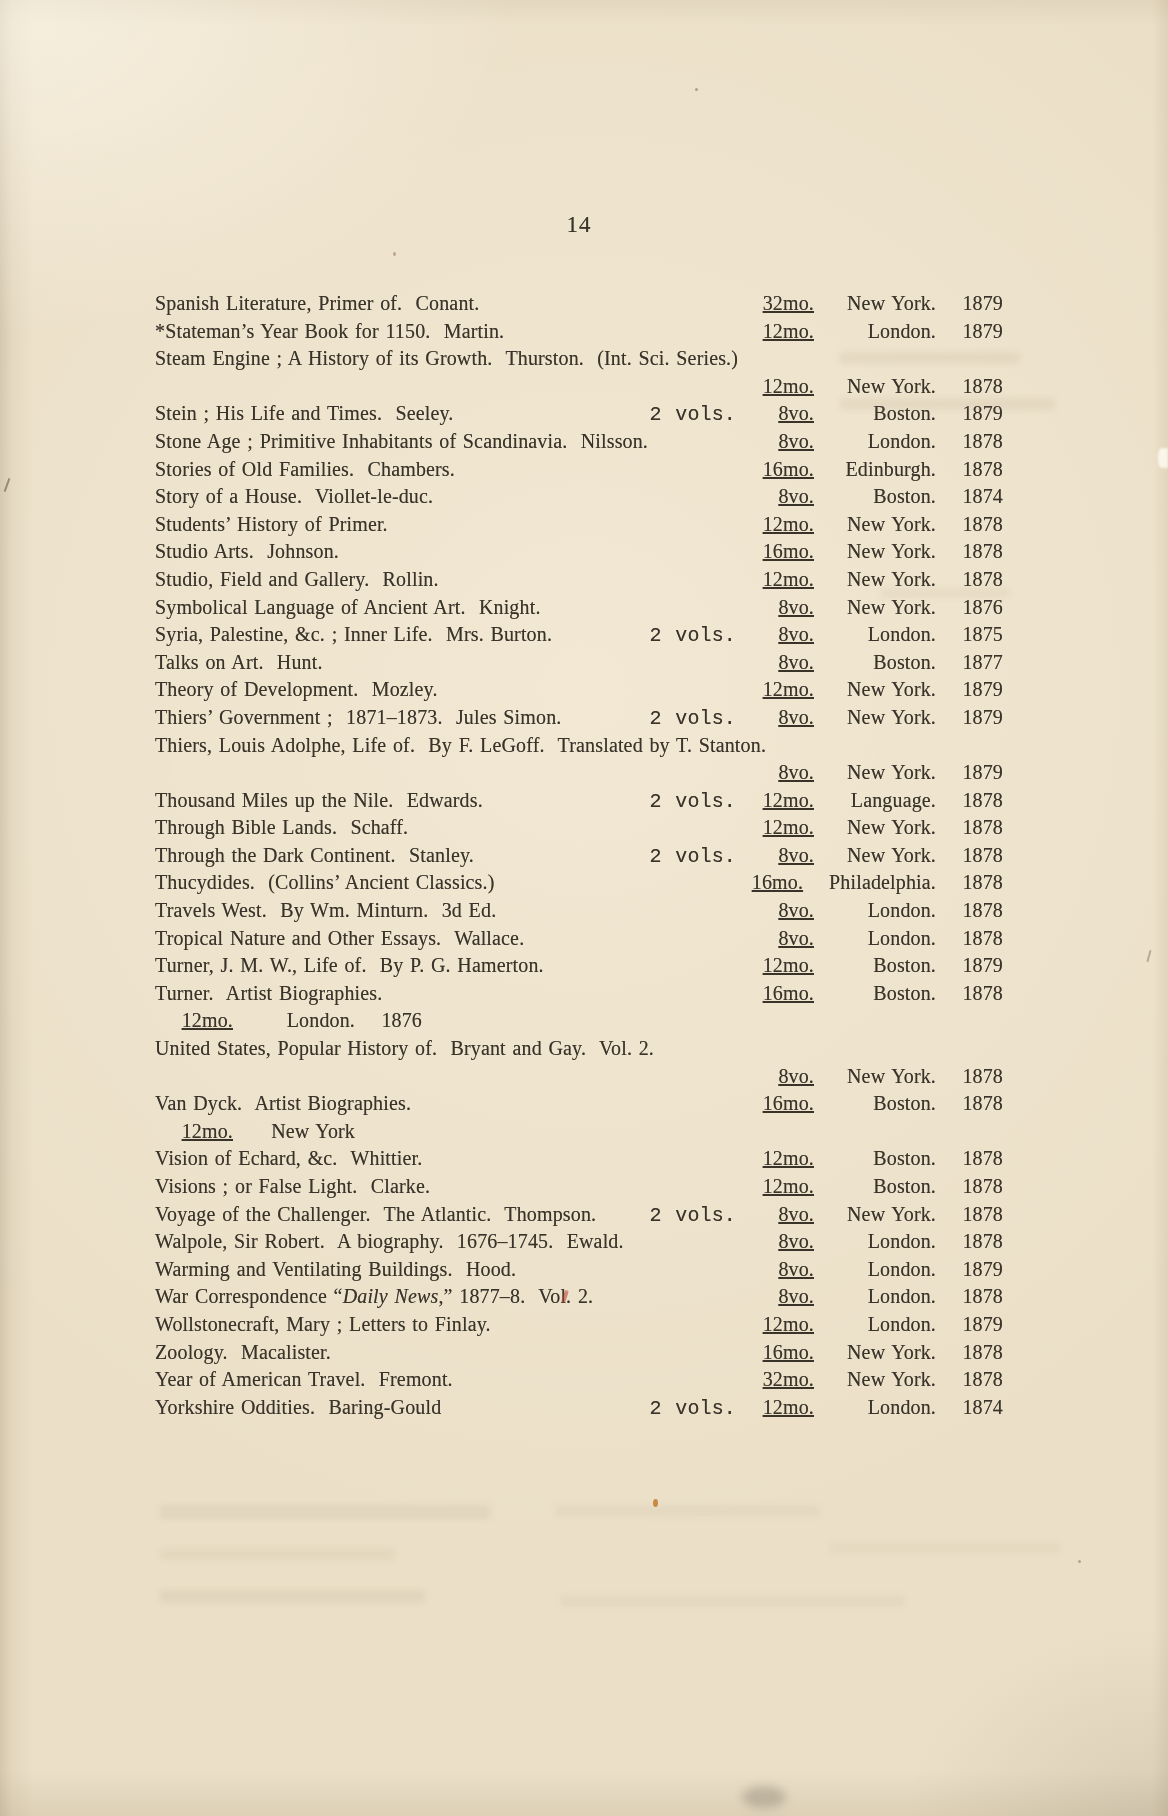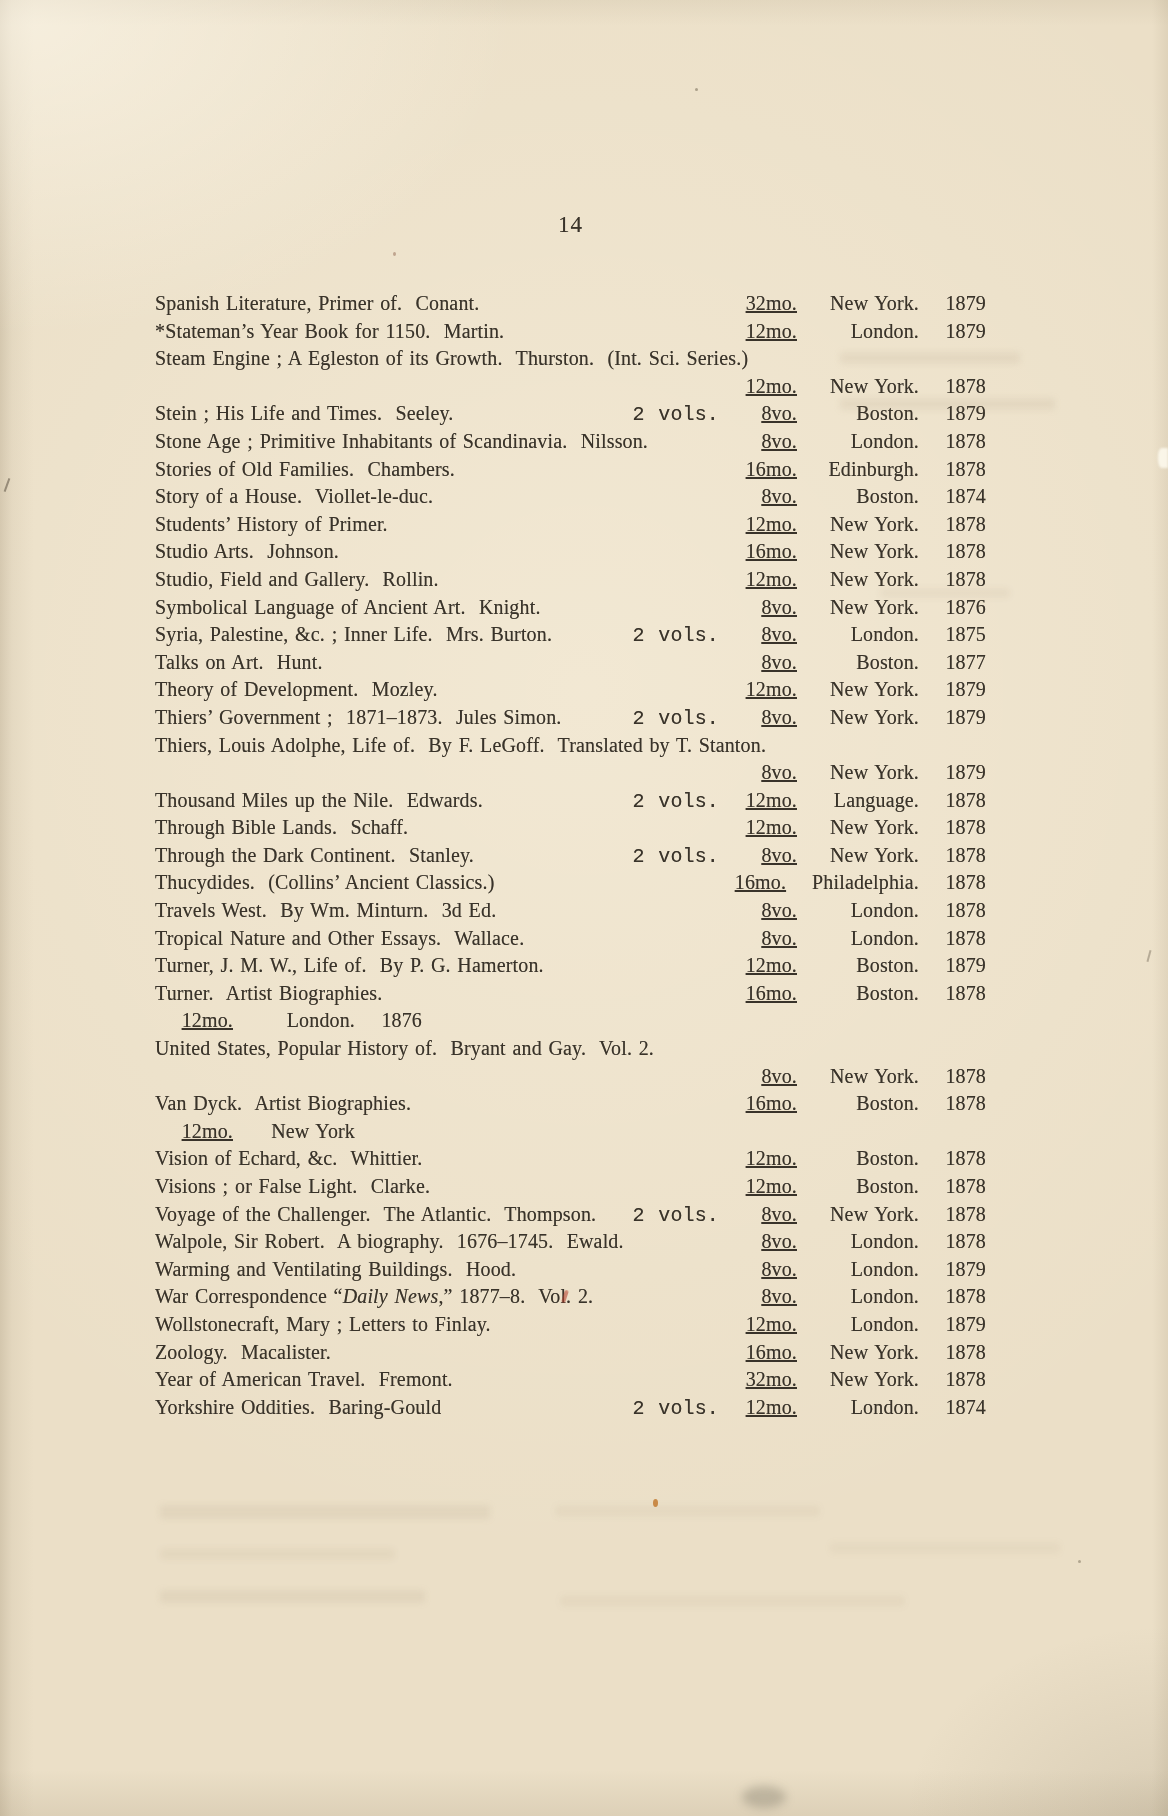--- a/index.html
+++ b/index.html
@@ -10,21 +10,21 @@
   body{
     width:1168px;height:1816px;
     overflow:hidden;
     background:#d8ccb2;
     font-family:"Liberation Serif","DejaVu Serif",serif;
     color:var(--ink);
   }
   .sheet{
     position:absolute;inset:0;
     box-sizing:border-box;
-    padding:212px 17px 0 0;
+    padding:212px 0 0 0;
     background:
       radial-gradient(ellipse 60% 25% at 2% 1%, rgba(255,251,240,0.55), rgba(255,251,240,0) 70%),
       radial-gradient(ellipse 30% 14% at 100% 100%, rgba(104,92,70,0.14), rgba(104,92,70,0) 75%),
       linear-gradient(90deg, rgba(118,100,70,0.20) 0px, rgba(118,100,70,0.07) 12px, rgba(118,100,70,0) 34px),
       linear-gradient(270deg, rgba(118,100,70,0.10) 0px, rgba(118,100,70,0) 16px),
       linear-gradient(0deg, rgba(118,100,70,0.12) 0px, rgba(118,100,70,0) 46px),
       linear-gradient(180deg, rgba(118,100,70,0.08) 0px, rgba(118,100,70,0) 26px),
       radial-gradient(ellipse 90% 60% at 50% 38%, rgba(255,249,234,0.35), rgba(255,249,234,0) 80%),
       var(--paper);
   }
@@ -93,21 +93,21 @@
 
   <div class="row">
     <span class="title"><span class="t-pre">*Stateman’s Year Book for 1150.  Martin.</span><i class="t-italic"></i><span class="t-post"></span></span>
     <span class="cell vols"></span>
     <span class="cell size">12mo.</span>
     <span class="cell place">London.</span>
     <span class="cell year">1879</span>
   </div>
 
   <div class="row">
-    <span class="title"><span class="t-pre">Steam Engine ; A Egleston of its Growth.  Thurston.  (Int. Sci. Series.)</span><i class="t-italic"></i><span class="t-post"></span></span>
+    <span class="title"><span class="t-pre">Steam Engine ; A History of its Growth.  Thurston.  (Int. Sci. Series.)</span><i class="t-italic"></i><span class="t-post"></span></span>
     <span class="cell vols"></span>
     <span class="cell size"></span>
     <span class="cell place"></span>
     <span class="cell year"></span>
   </div>
 
   <div class="row">
     <span class="title"><span class="t-pre"></span><i class="t-italic"></i><span class="t-post"></span></span>
     <span class="cell vols"></span>
     <span class="cell size">12mo.</span>

